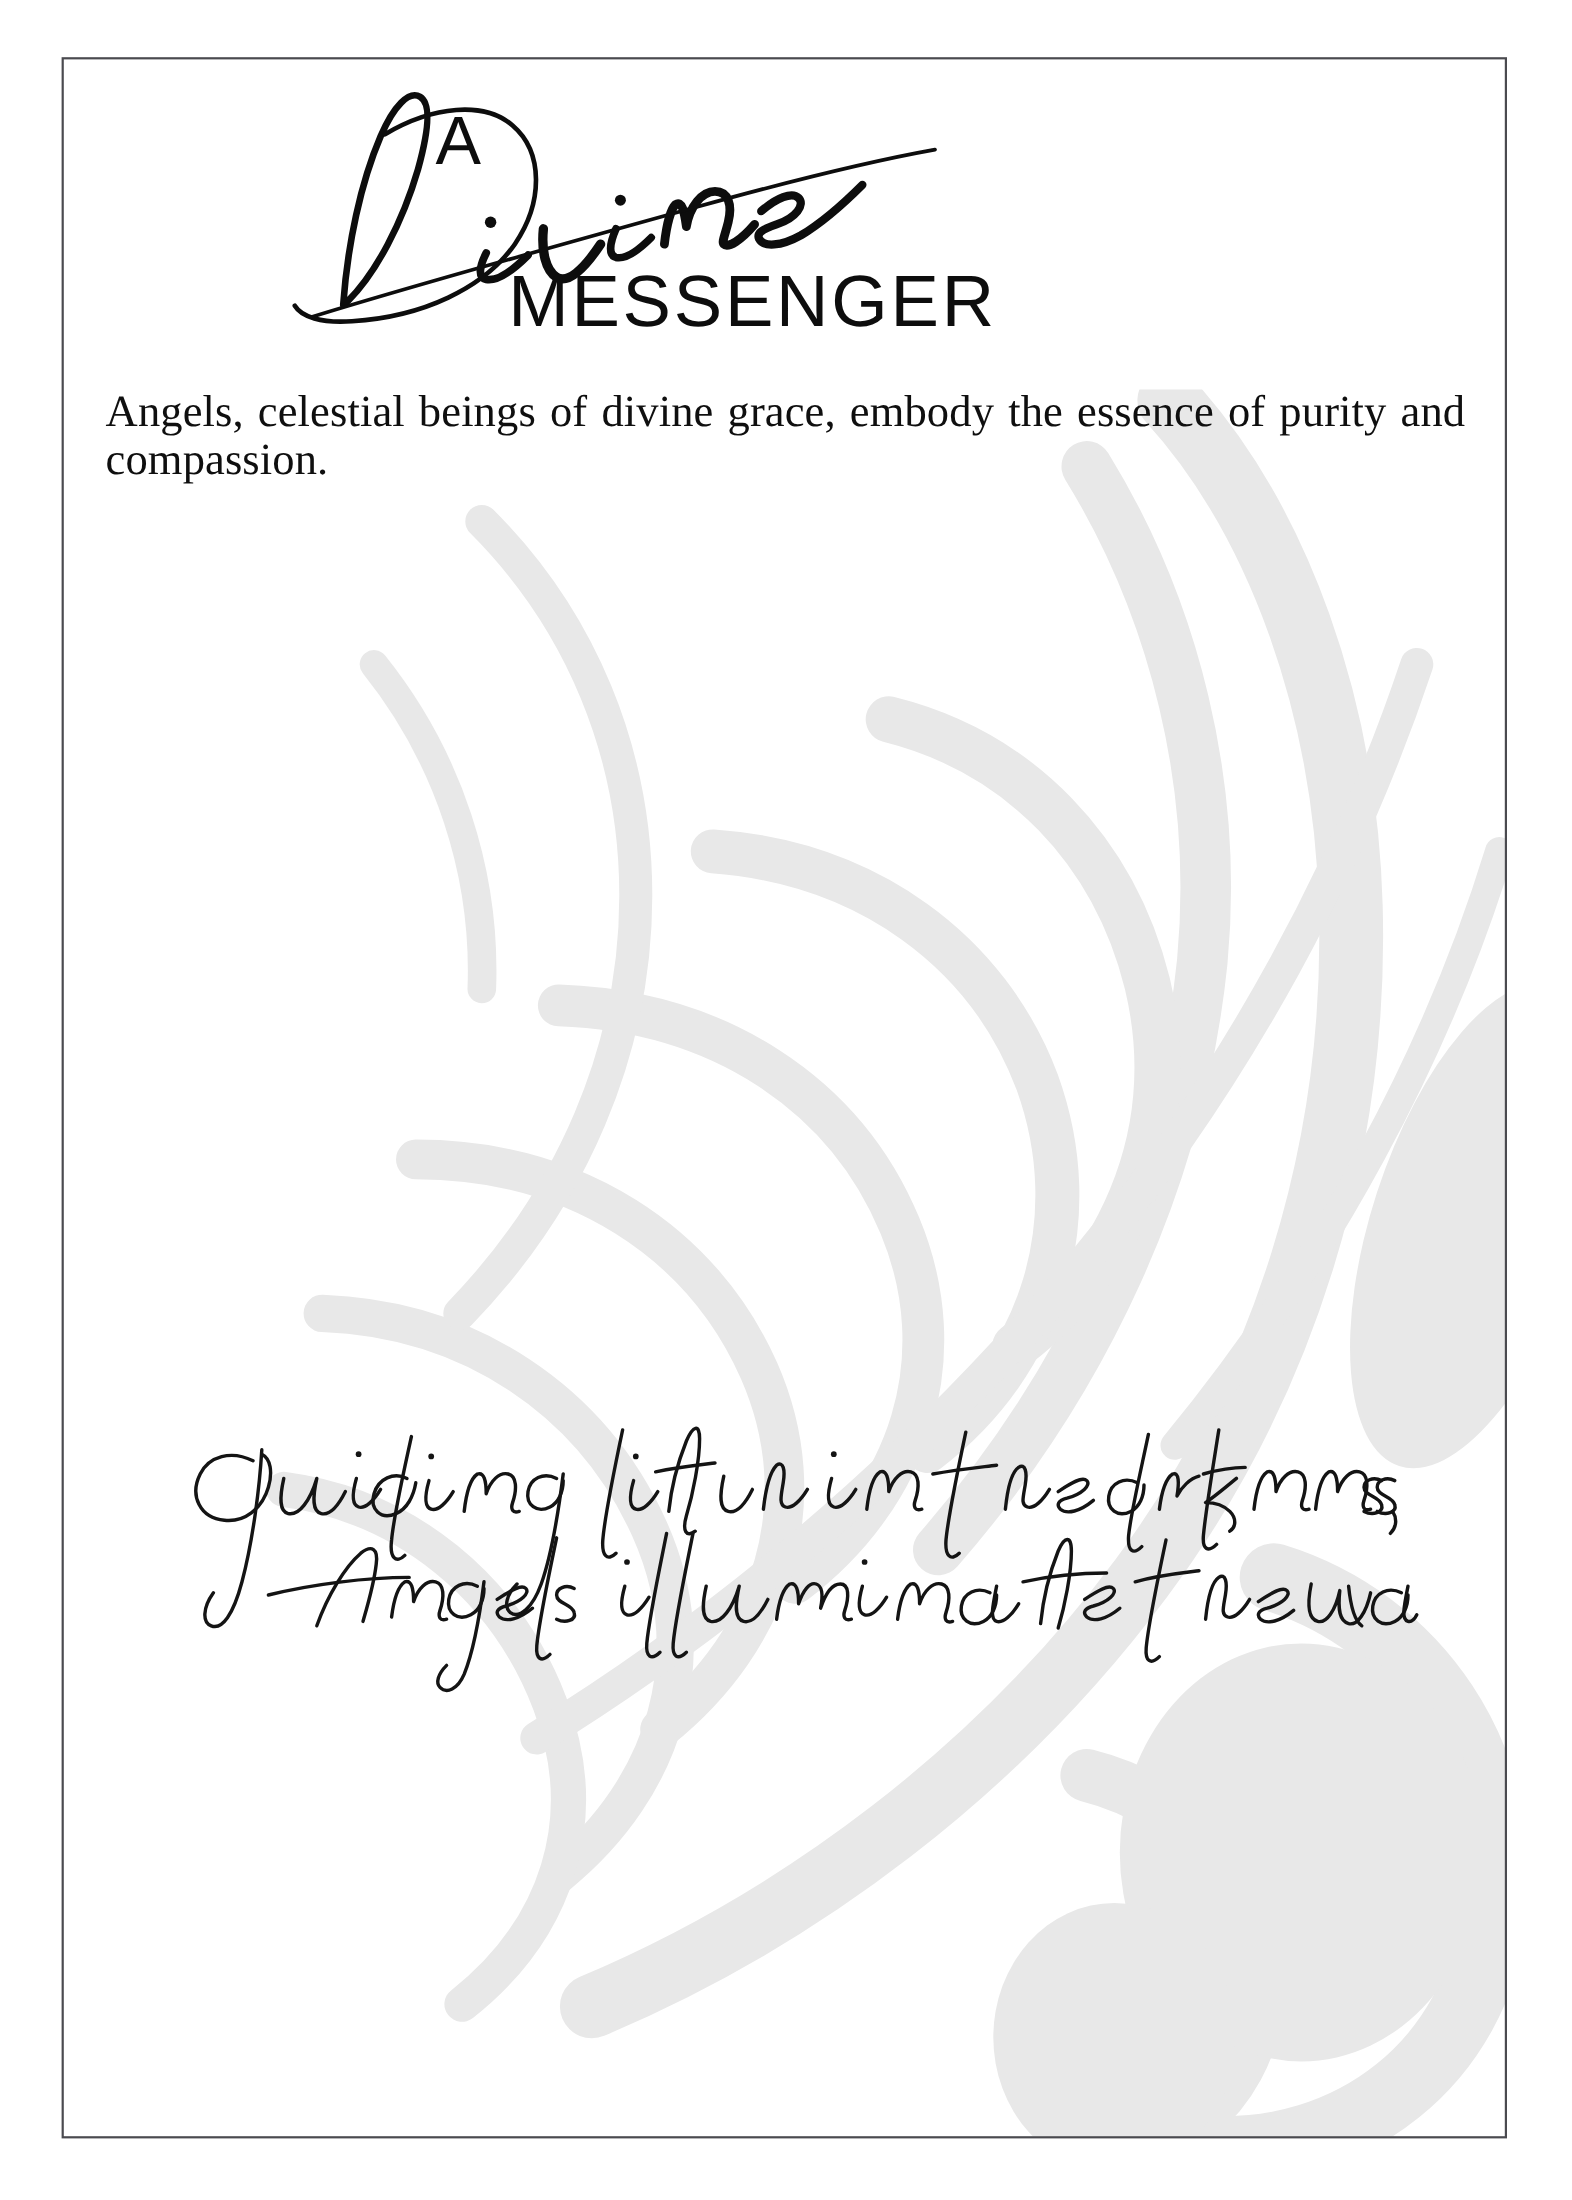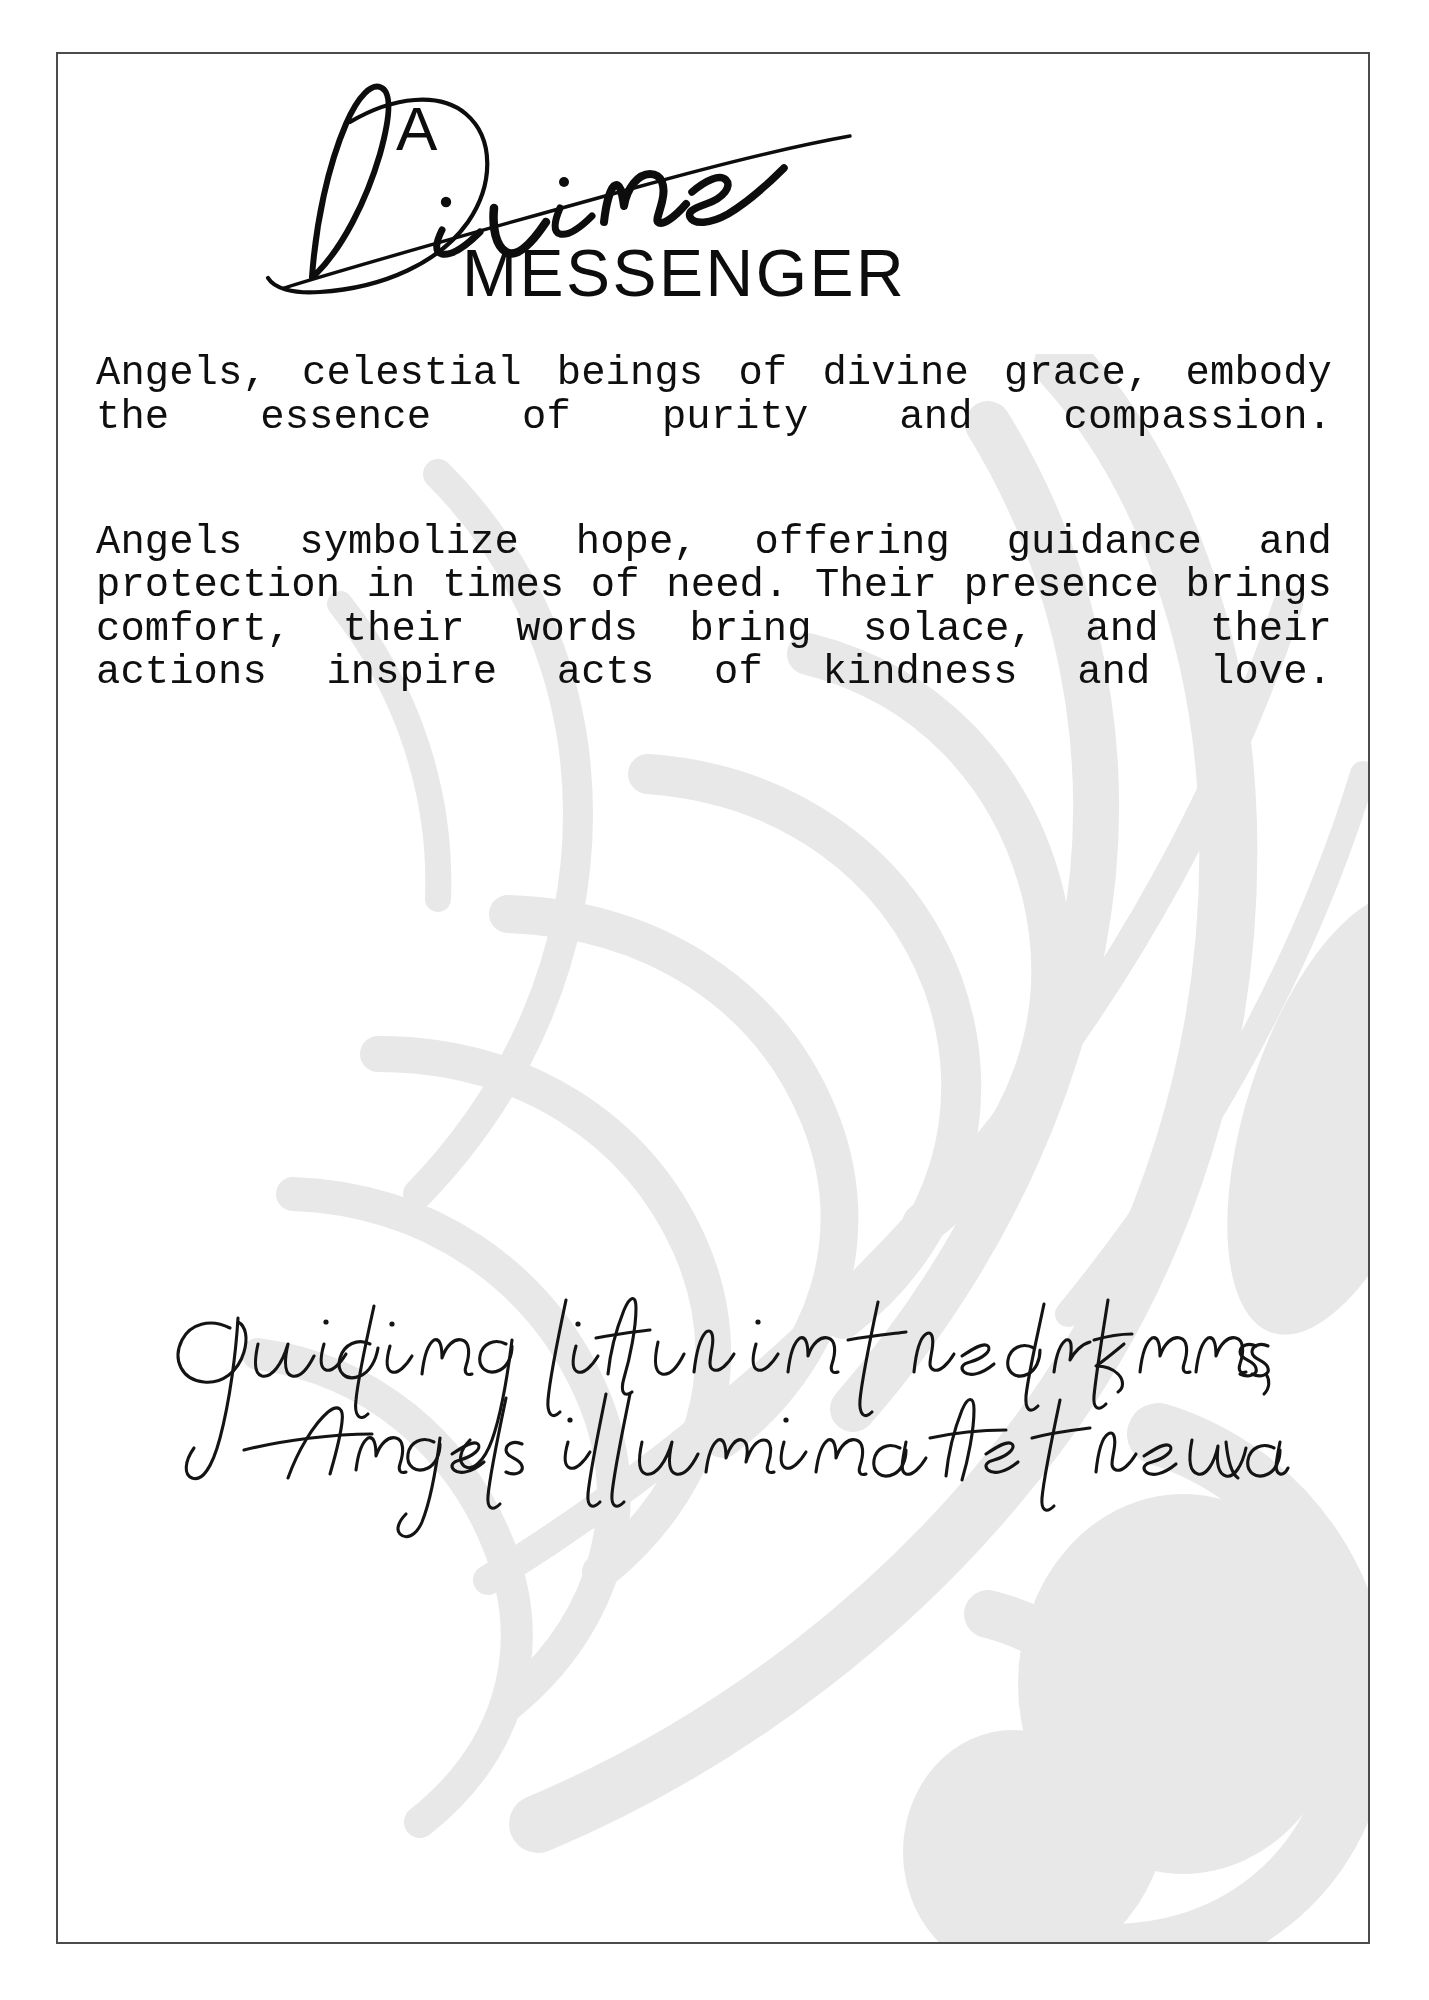--- a/index.html
+++ b/index.html
@@ -111,21 +111,21 @@
 
   
   #body-copy {
     position: absolute;
     left: 40px;
     top: 300px;
     width: 1236px;
   }
   .para {
     margin: 0 0 38px 0;
-    font-family: Liberation Mono, monospace;
+    font-family: Liberation Serif, serif;
     font-size: 40.5px;
     line-height: 1.075;
     color: #0f0f0f;
     text-align: justify;
     text-justify: inter-word;
     letter-spacing: 0.1px;
     font-weight: 400;
   }
   .para:last-child { margin-bottom: 0; }
   .para::after {
@@ -234,21 +234,20 @@
             <path d="M30 226 C 120 198, 250 162, 380 126 C 470 101, 540 84, 596 74" stroke-width="3.4"></path>
           </g>
         </svg>
       </div>
 
       <div class="title-word-messenger">MESSENGER</div>
     </div>
 
     <div id="body-copy">
       <p class="para">Angels, celestial beings of divine grace, embody the essence of purity and compassion.</p>
-      <p class="para">Angels symbolize hope, offering guidance and protection in times of need. Their presence brings comfort, their words bring solace, and their actions inspire acts of kindness and love.</p>
     </div>
 
     <div id="closing-script">
       <span class="sr-only">Guiding light in the darkness,</span>
       <span class="sr-only">Angels illuminate the way</span>
       <svg viewBox="0 0 1150 200" xmlns="http://www.w3.org/2000/svg" aria-hidden="true">
         <g fill="none" stroke="currentColor" stroke-width="3.1" stroke-linecap="round" stroke-linejoin="round">
 
           <path d="M96 46 C 76 36, 56 42, 48 58 C 38 78, 48 98, 70 100 C 88 102, 104 90, 110 70
                    C 114 56, 112 44, 104 40"></path>

